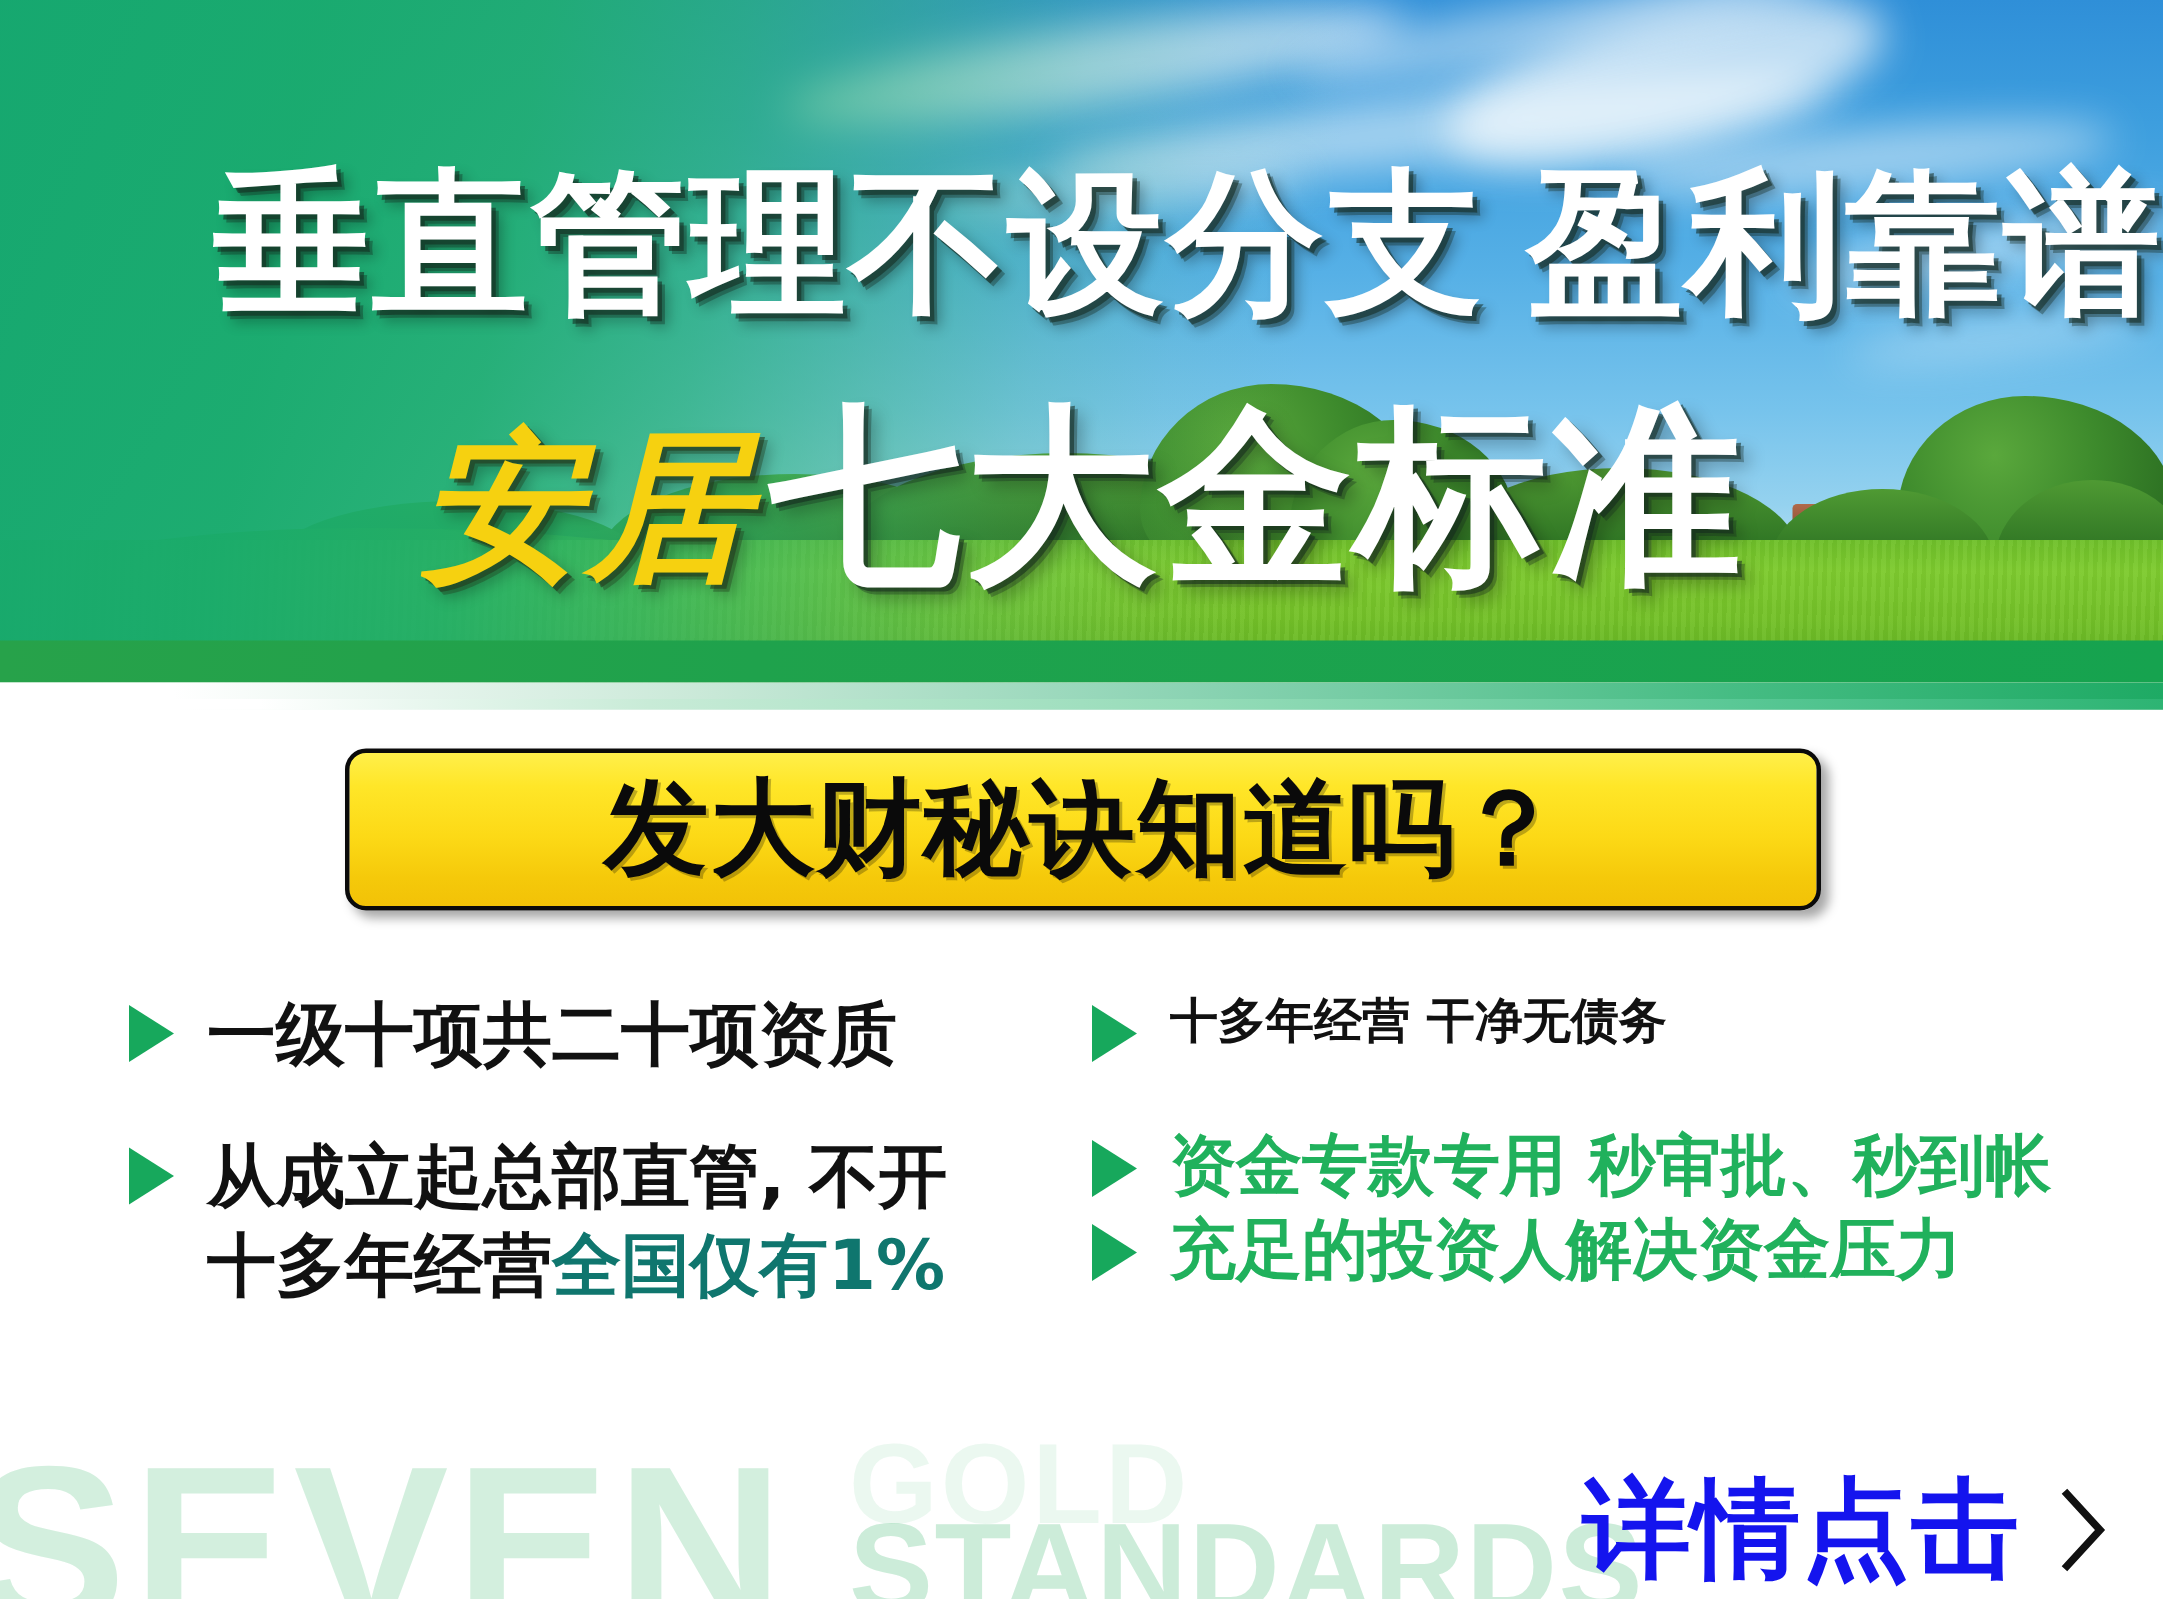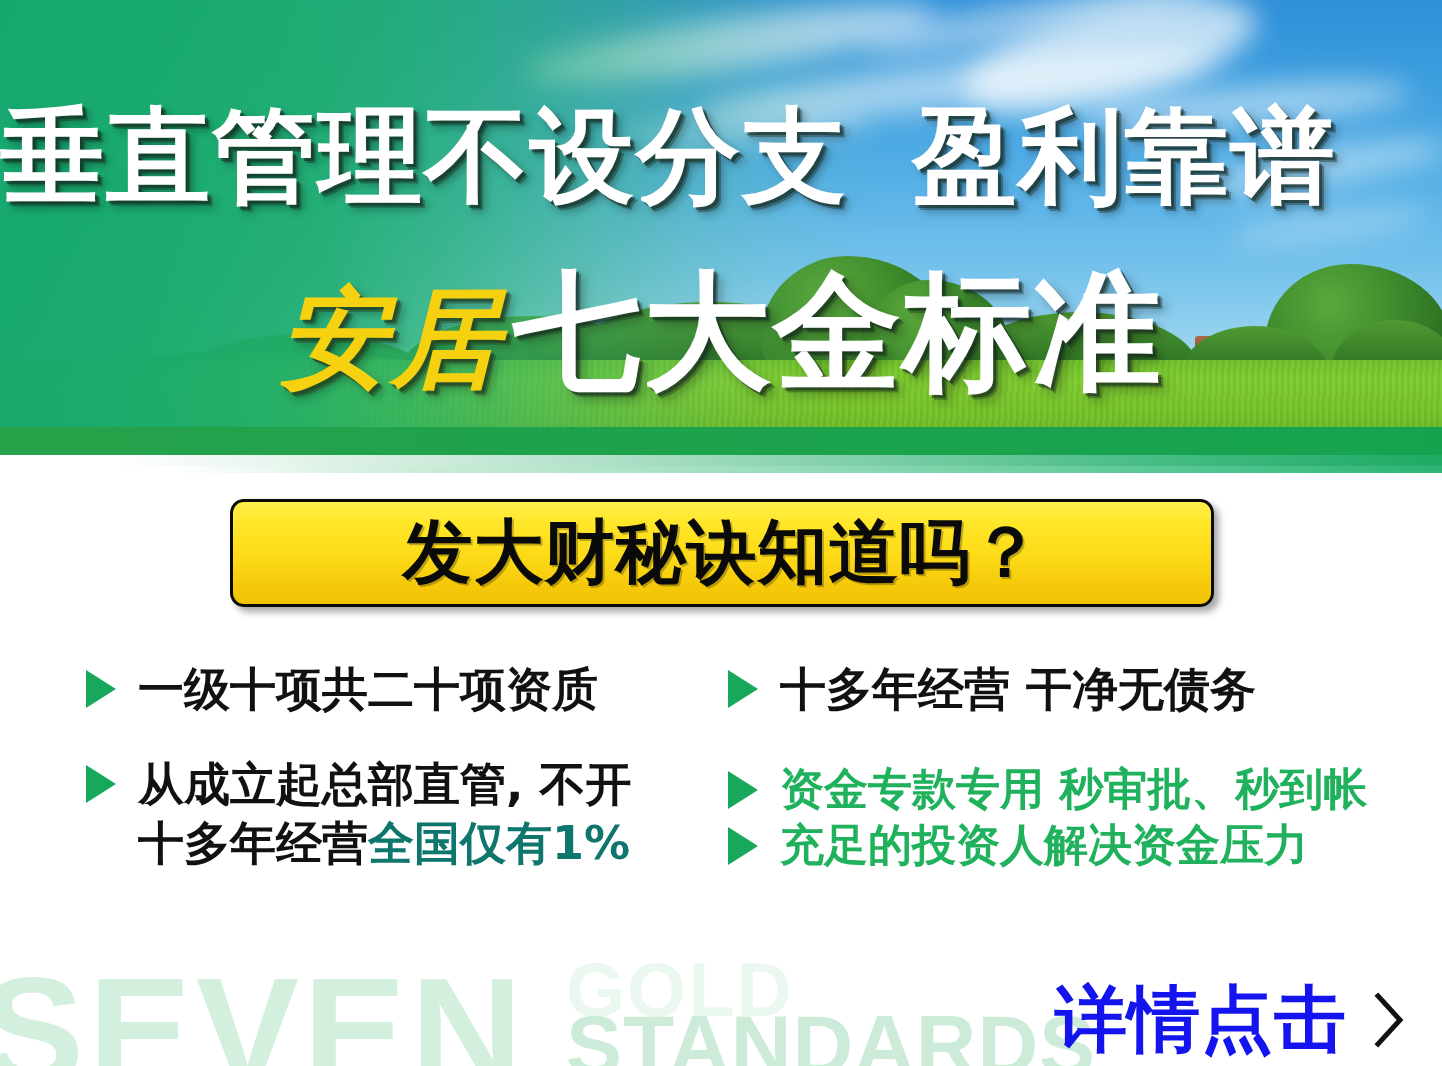--- a/index.html
+++ b/index.html
@@ -152,32 +152,32 @@
       rgba(150,220,185,1) 55%,
       rgba(90,200,150,1) 80%,
       rgba(45,180,115,1) 100%);
   }
 
   
   .headline-1 {
     position: absolute;
     left: 0; right: 0;
     top: 112px;
-    text-align: left;
+    text-align: right;
     font-size: 104px;
     line-height: 1.0;
     font-weight: bold;
     color: #ffffff;
     letter-spacing: 2px;
     white-space: nowrap;
     text-shadow:
        3px 3px 0 rgba(20,40,30,0.55),
        5px 5px 0 rgba(20,40,30,0.35),
        7px 7px 9px rgba(0,0,0,0.30);
-    font-family: Liberation Mono, monospace;
+    font-family: Liberation Serif, serif;
   }
   .headline-2 {
     position: absolute;
     left: 0; right: 0;
     top: 268px;
     text-align: center;
     white-space: nowrap;
     line-height: 1.0;
   }
   .headline-2 .gold {
@@ -315,21 +315,21 @@
   .hl-green { color: #0f766e; }
 
   
   .b-l1 { margin-bottom: 36px; }
   .b-l2 { margin-bottom: 20px; }
   .b-l3 { margin-bottom: 0; }
   .b-r1 { margin-bottom: 42px; }
   .b-r2 { margin-bottom: 38px; }
   .b-r3 { margin-bottom: 0; }
   .b-r2 .btext, .b-r3 .btext { font-size: 44px; }
-  .b-r1 .btext { font-size: 46px; }
+  .b-r1 .btext { font-size: 32px; }
 
   
   .cta {
     position: absolute;
     left: 1055px;
     top: 972px;
     display: flex;
     align-items: center;
     cursor: pointer;
   }

